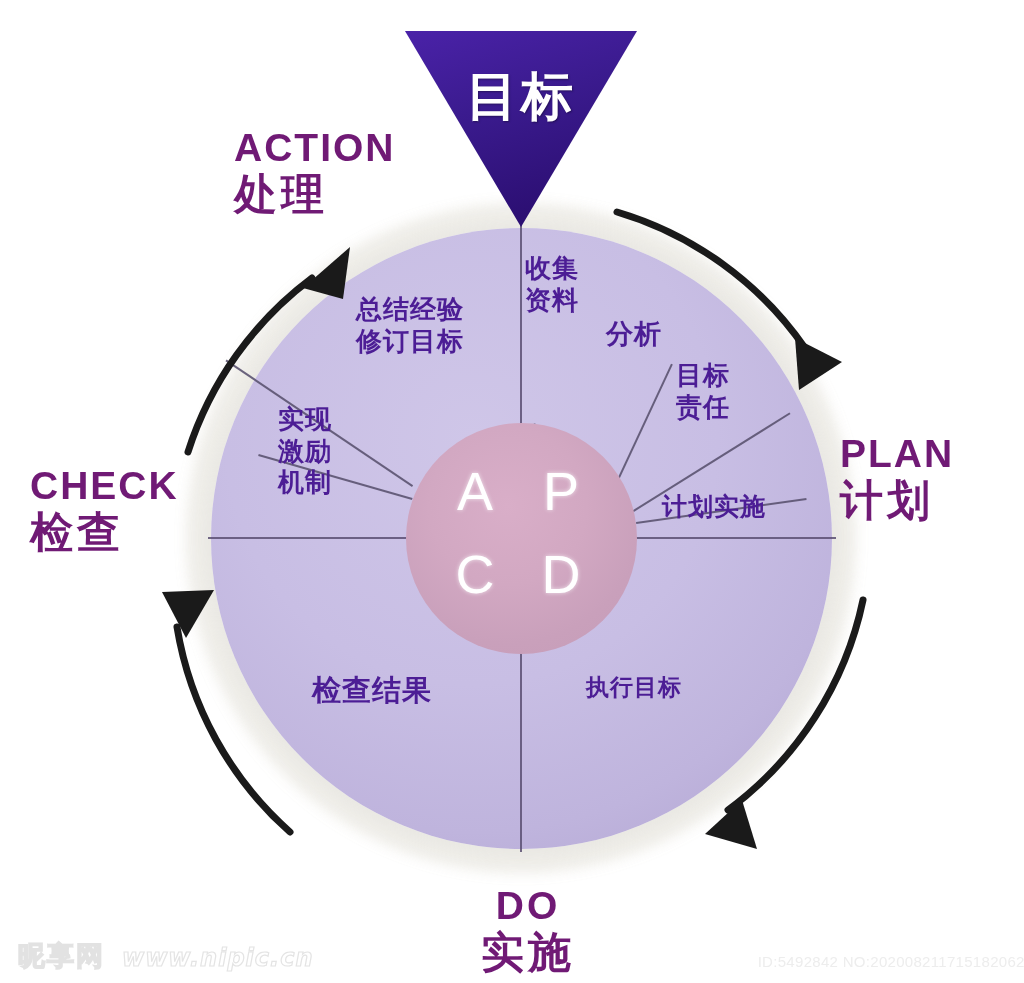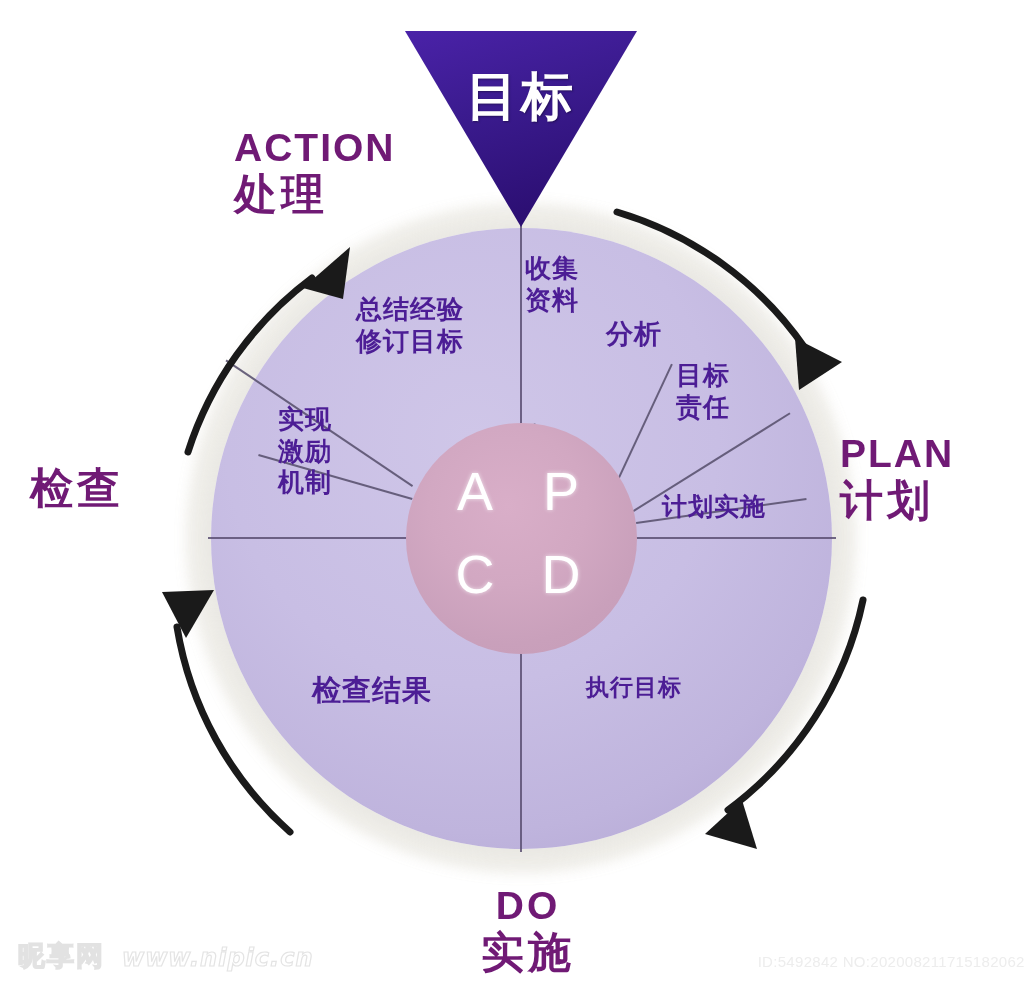--- a/index.html
+++ b/index.html
@@ -288,20 +288,21 @@
 
   <div class="stage-label label-action">
     <span class="eng">ACTION</span>
     <span class="chn">处理</span>
   </div>
   <div class="stage-label label-plan">
     <span class="eng">PLAN</span>
     <span class="chn">计划</span>
   </div>
   <div class="stage-label label-check">
+    <span class="eng">CHECK</span>
     <span class="chn">检查</span>
   </div>
   <div class="stage-label label-do">
     <span class="eng">DO</span>
     <span class="chn">实施</span>
   </div>
 
   <div class="wm-logo">昵享网</div>
   <div class="wm-url">www.nipic.cn</div>
   <div class="wm-id">ID:5492842 NO:20200821171518206282</div>

